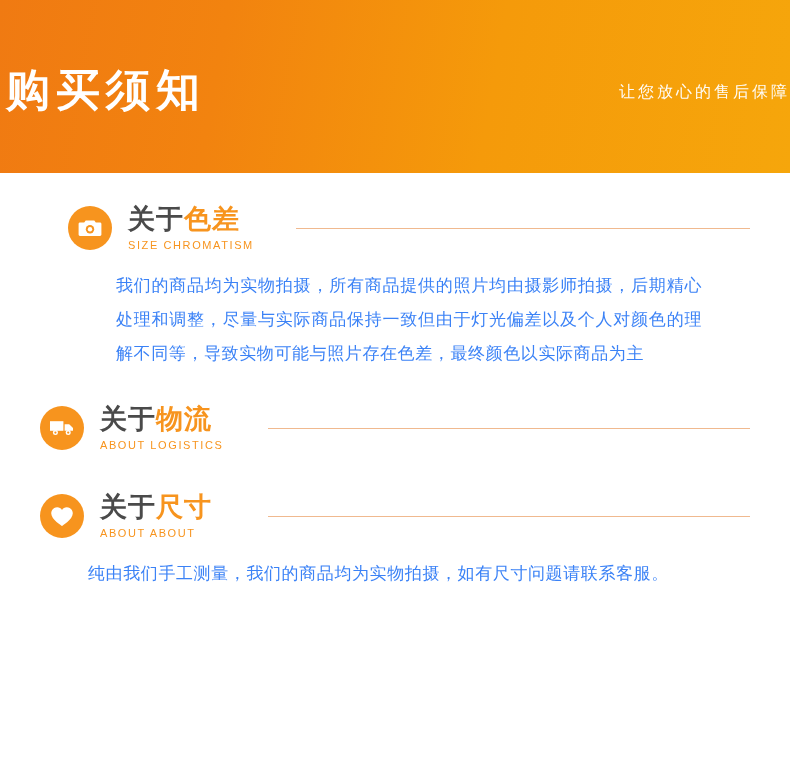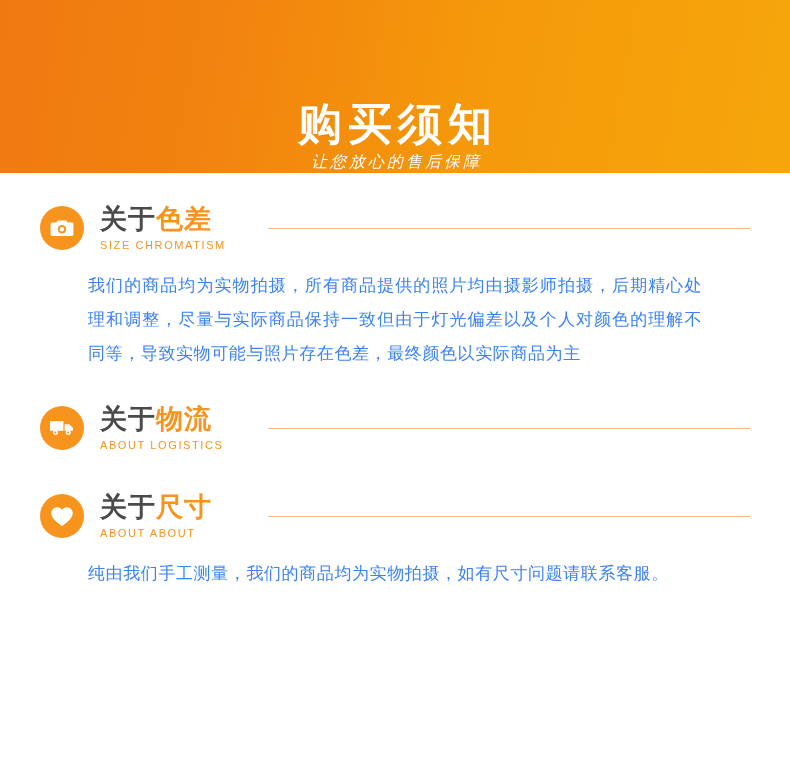--- a/index.html
+++ b/index.html
@@ -20,42 +20,41 @@
     background: #ffffff;
   }
 
   
   .banner {
     position: relative;
     width: 790px;
     height: 173px;
     background: linear-gradient(100deg, #F07A12 0%, #F2830F 28%, #F59A0A 62%, #F6A60B 100%);
     display: flex;
-    flex-direction: column;
+    flex-direction: row;
     align-items: center;
-    justify-content: flex-end;
+    justify-content: space-between;
     box-sizing: border-box;
     padding-top: 8px;
   }
   .banner-title {
     color: #ffffff;
     font-size: 44px;
     font-weight: bold;
     letter-spacing: 6px;
     line-height: 1.1;
     text-indent: 6px;
   }
   .banner-sub {
     color: #ffffff;
     font-size: 16px;
     letter-spacing: 3px;
     margin-top: 4px;
     text-indent: 3px;
     opacity: 0.97;
-    font-style: italic;
   }
 
   
   .content {
     position: relative;
     padding: 0;
   }
   .section {
     position: relative;
     padding: 0 0 0 0;
@@ -110,21 +109,21 @@
     margin: 10px 88px 0 88px;
     font-size: 17px;
     color: #3b82f6;
     line-height: 2.0;
     letter-spacing: 0.6px;
     text-align: justify;
   }
 
   .sp-1 { height: 26px; }
   .sp-2 { height: 26px; }
-  .sec-1 { margin-top: 24px; }
+  .sec-1 { margin-top: 24px; padding-left: 28px; }
 </style>
 </head>
 <body>
 
 <div class="page">
 
   <div class="banner">
     <div class="banner-title">购买须知</div>
     <div class="banner-sub">让您放心的售后保障</div>
   </div>

